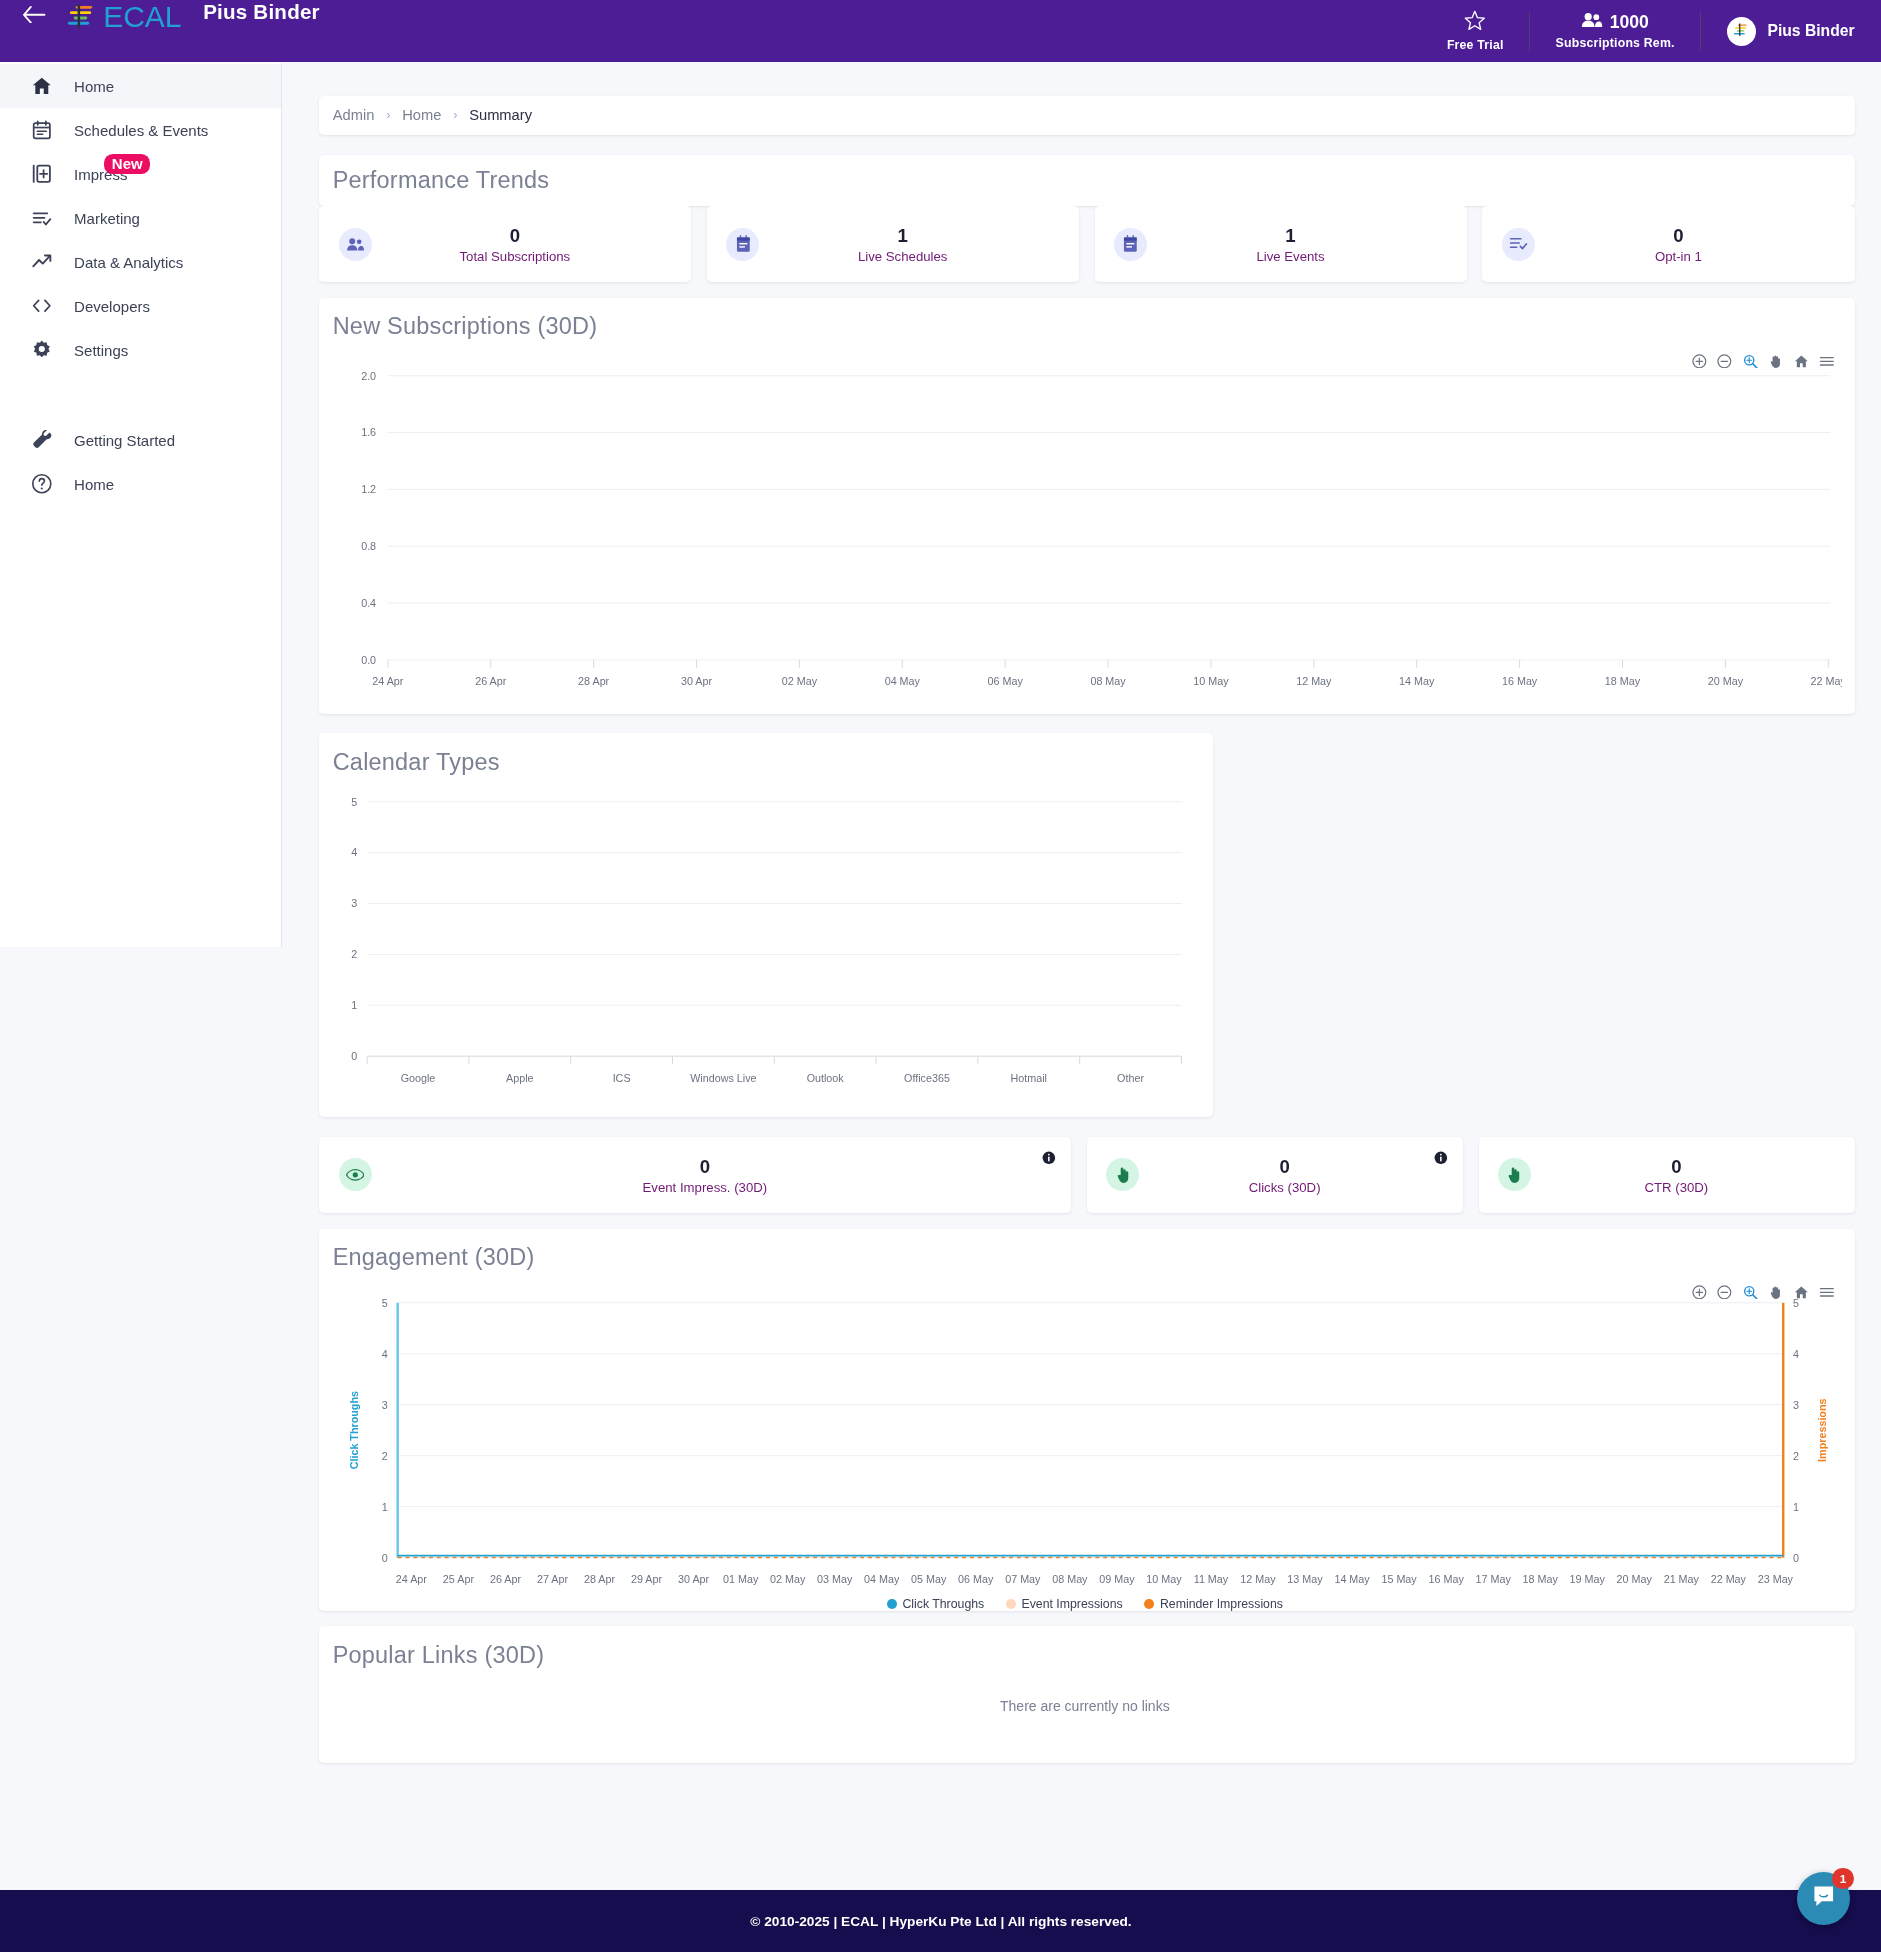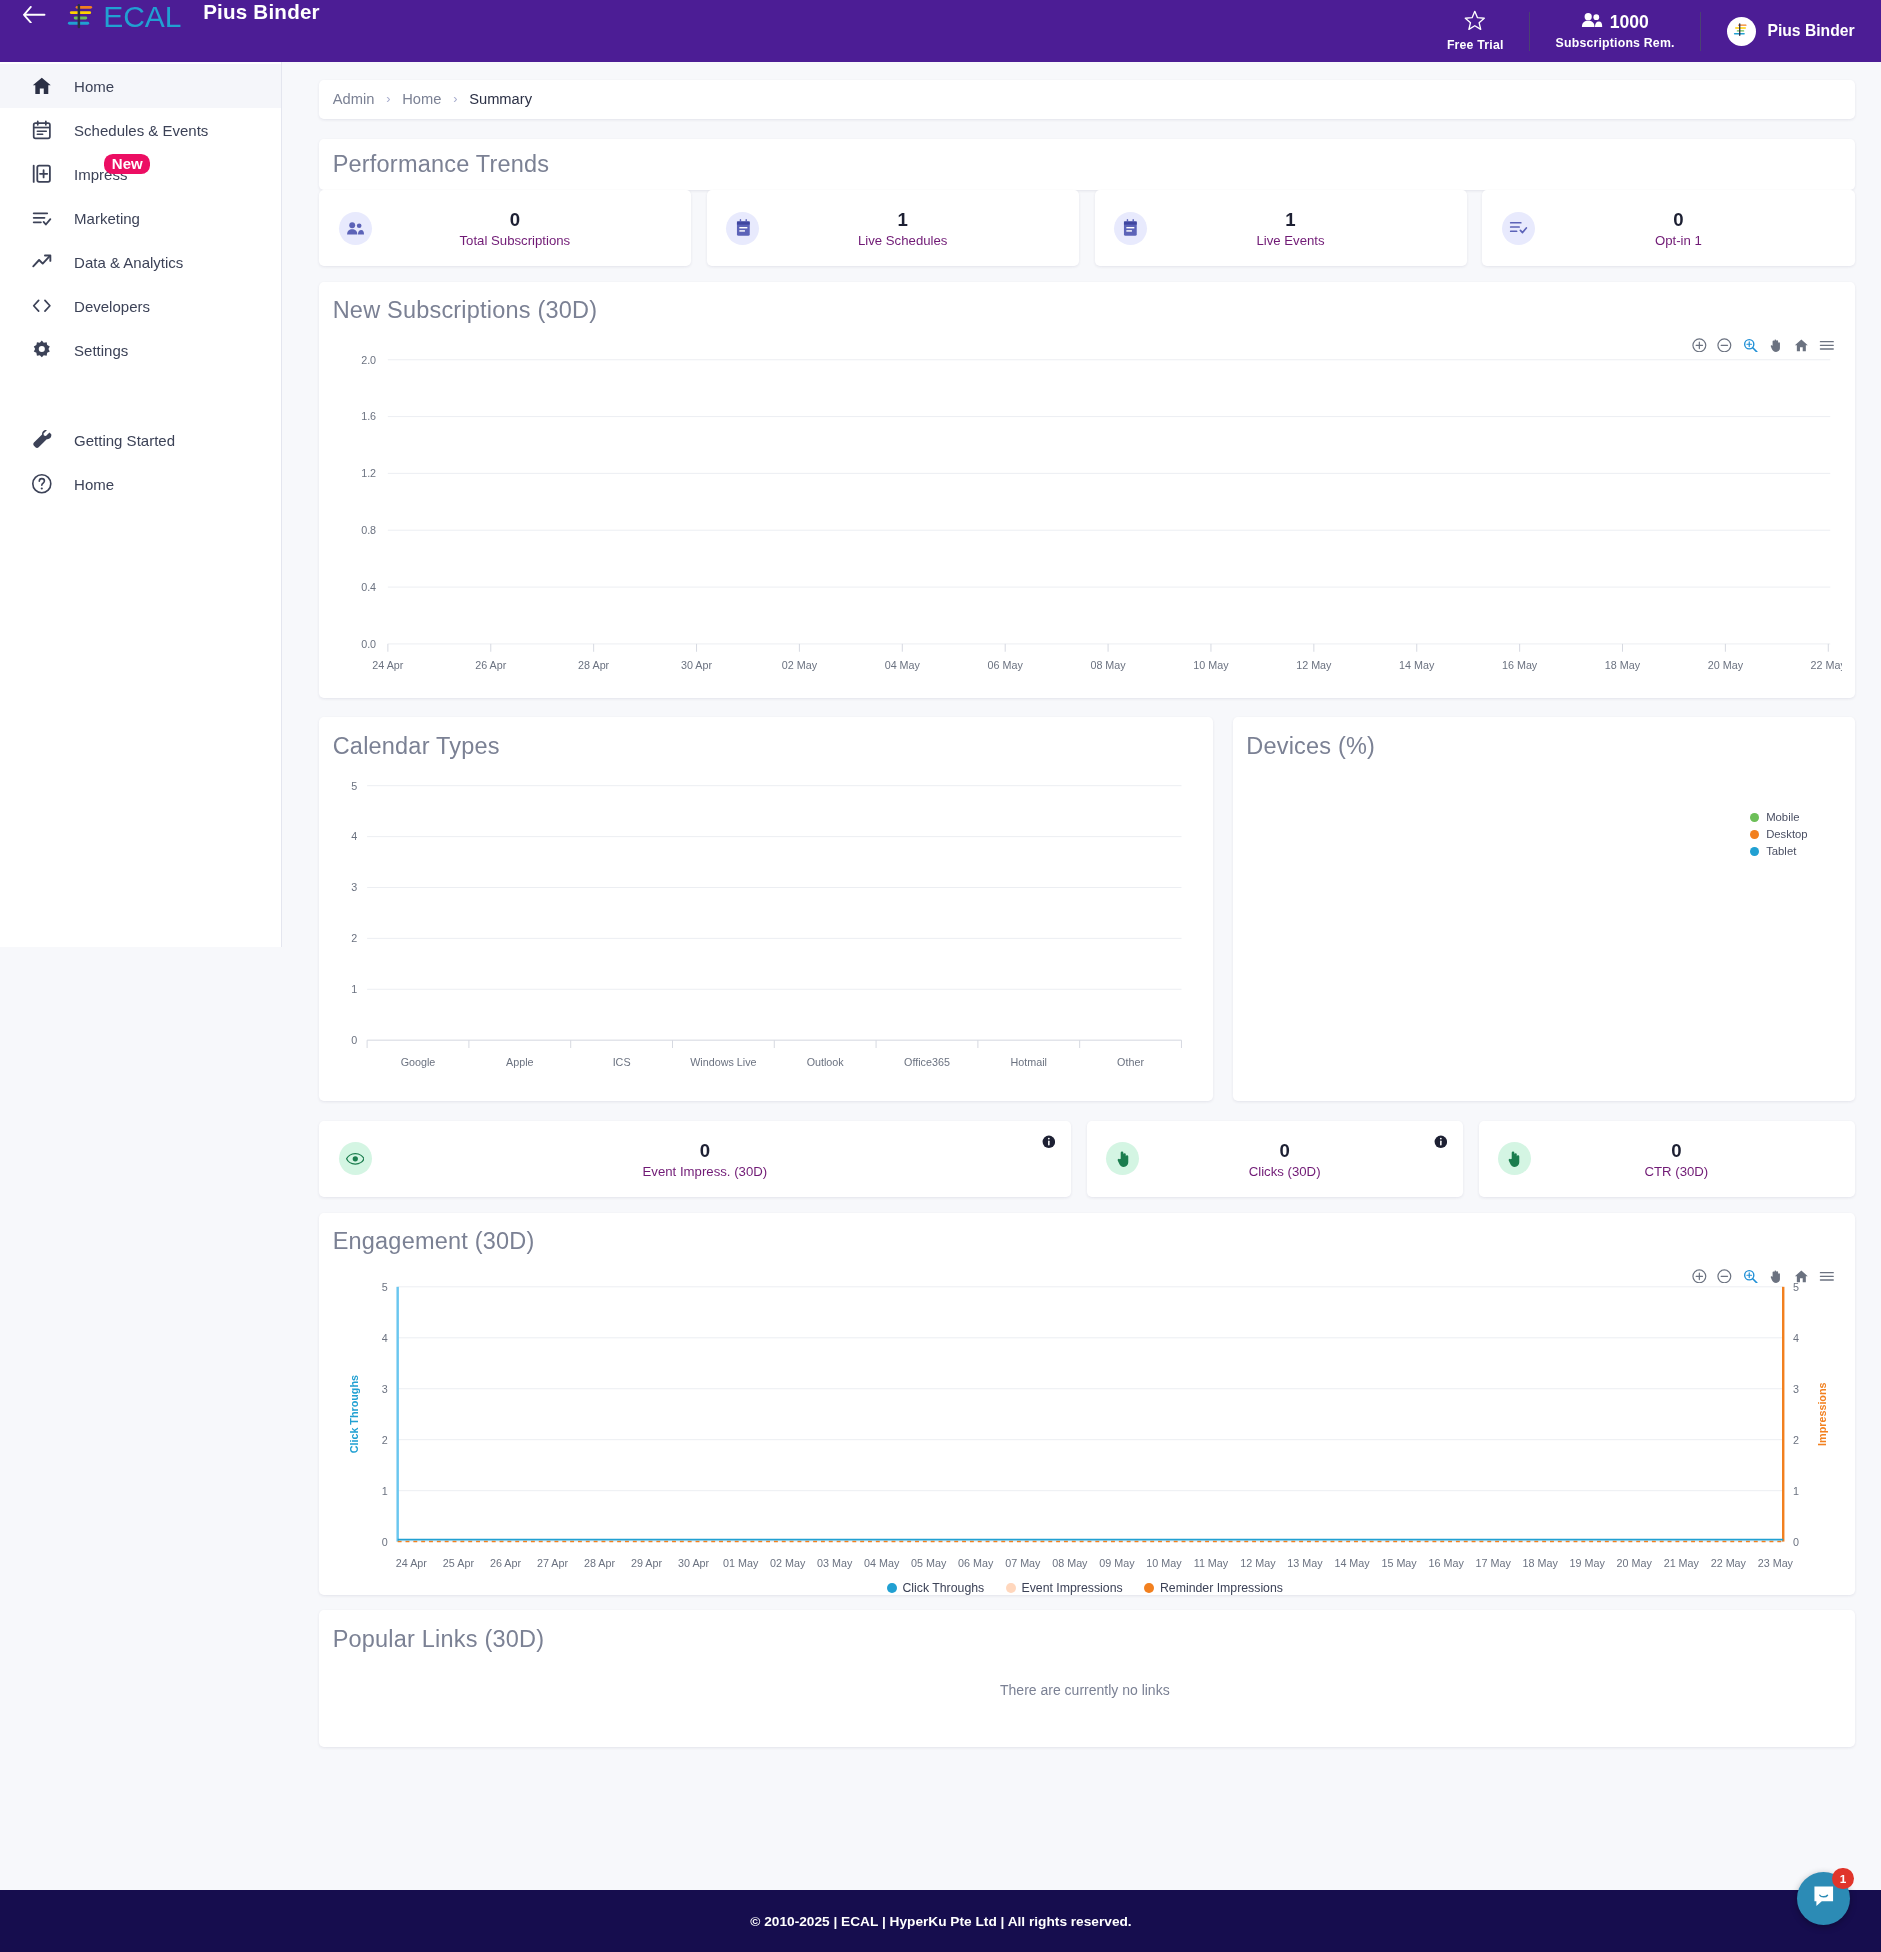--- a/index.html
+++ b/index.html
@@ -49,21 +49,21 @@
   .nav-ico { width: 25.5px; height: 25.5px; display: flex; align-items: center; justify-content: center; flex: none; }
   .nav-label { font-size: 15px; color: #3c4257; }
   .nav-badge {
     position: absolute; left: 104px; top: 2px;
     background: #ec0e63; color: #fff; font-size: 15px; font-weight: 700;
     border-radius: 8.8px; padding: 2px 7.8px 2.9px; line-height: 1;
   }
   .nav-gap { height: 46px; }
 
   
-  .main { position: absolute; top: 56px; left: 282px; width: 1600px; height: 1829px; padding: 23.5px 27.4px 0 37px; }
+  .main { position: absolute; top: 72px; left: 282px; width: 1600px; height: 1829px; padding: 23.5px 27.4px 0 37px; }
   .card { background: #fff; border-radius: 4.9px; box-shadow: 0 1px 2.9px rgba(30,30,80,.09); }
   .breadcrumb { height: 39px; display: flex; align-items: center; padding-left: 13.7px; gap: 11.8px; margin-bottom: 20.6px; }
   .bc-link { font-size: 14.7px; color: #7b8194; cursor: pointer; }
   .bc-sep { font-size: 12.7px; color: #a7accd; }
   .bc-cur { font-size: 14.7px; color: #2b3045; }
 
   .panel-title { font-size: 23.5px; color: #7b8194; font-weight: 400; letter-spacing: 0.2px; }
 
   .perf-card { height: 51px; display: flex; align-items: center; padding-left: 13.7px; }
   .tz-note { text-align: right; font-size: 11.3px; color: #9aa0b4; padding: 5.9px 5.9px 4.9px 0; }
@@ -475,37 +475,20 @@
             <text x="294" y="300">ICS</text>
           <text x="398" y="300">Windows Live</text>
             <text x="502" y="300">Outlook</text>
             <text x="606" y="300">Office365</text>
           <text x="710" y="300">Hotmail</text>
             <text x="814" y="300">Other</text>
         </g>
       </svg>
     </div>
 
-    <div class="card chart-card" style="width:627px;height:384px;margin-top:0;position:relative;">
-      <div class="panel-title">Devices (%)</div>
-      <div class="legend-right">
-        <div class="lg-row">
-          <span class="lg-dot" style="background:#6cbf58"></span>
-          <span class="lg-txt">Mobile</span>
-        </div>
-        <div class="lg-row">
-          <span class="lg-dot" style="background:#f2801f"></span>
-          <span class="lg-txt">Desktop</span>
-        </div>
-        <div class="lg-row">
-          <span class="lg-dot" style="background:#21a0d2"></span>
-          <span class="lg-txt">Tablet</span>
-        </div>
-      </div>
-    </div>
   </div>
 
   <div class="stats-row" style="margin-top:19.6px;">
     <div class="card stat-card" style="flex:2;">
       <div class="stat-ico green">
         <svg width="18.6" height="13.7" viewBox="0 0 22 14">
             <path d="M11 0.8 C5.5 0.8 1.8 4.4 0.7 7 C1.8 9.6 5.5 13.2 11 13.2 C16.5 13.2 20.2 9.6 21.3 7 C20.2 4.4 16.5 0.8 11 0.8 Z" fill="none" stroke="#1b7d4e" stroke-width="1.5"></path>
             <circle cx="11" cy="7" r="3.1" fill="#1b7d4e"></circle>
           </svg>
       </div>

